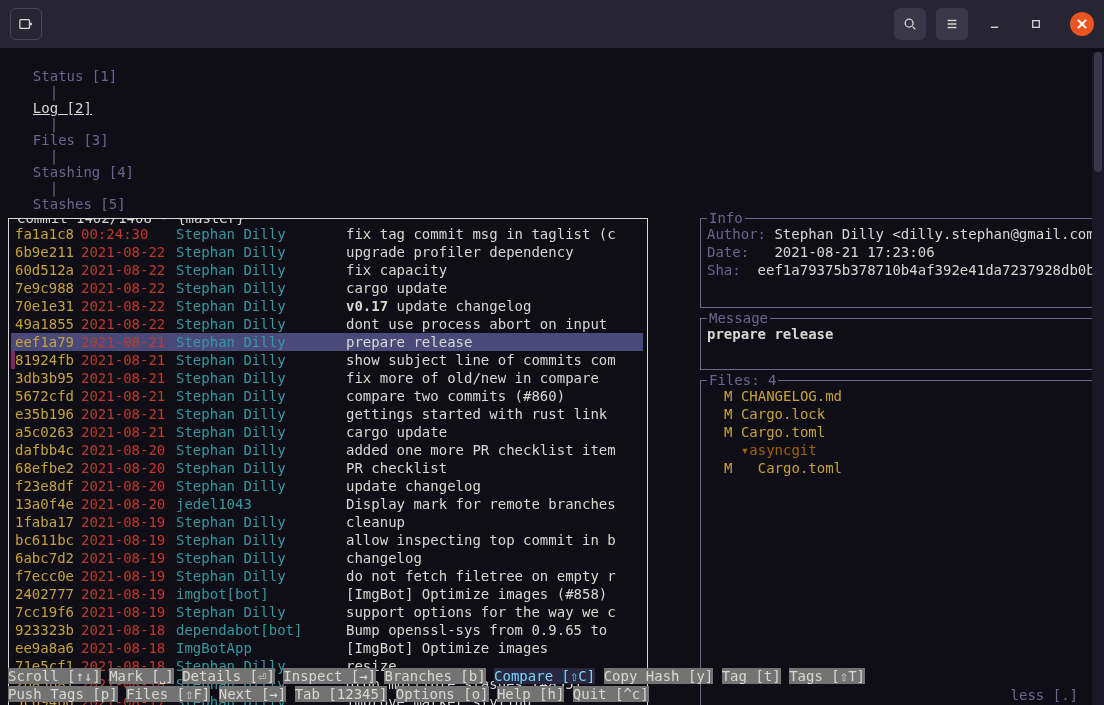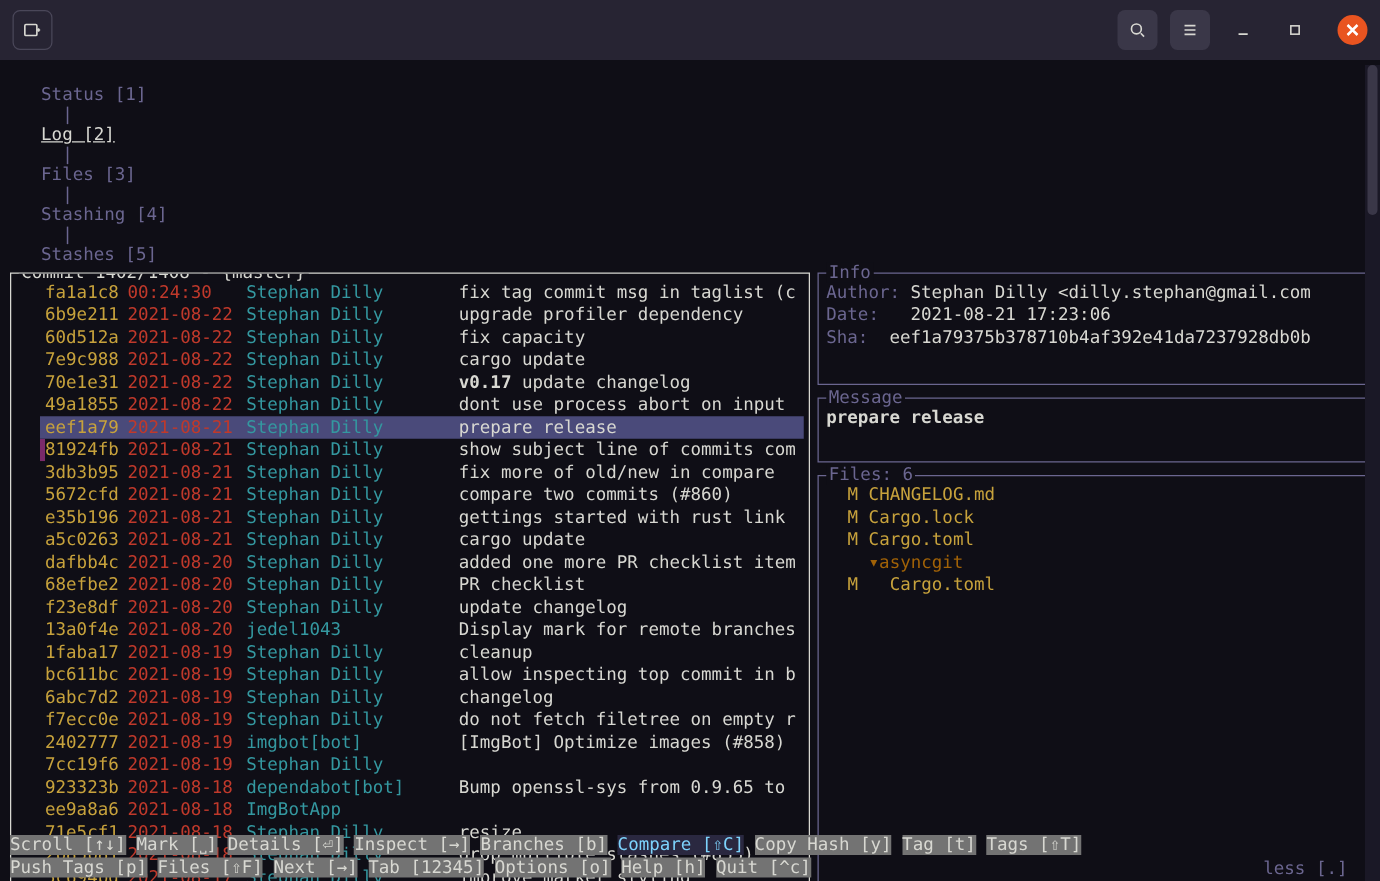--- a/index.html
+++ b/index.html
@@ -85,38 +85,38 @@
     height: 566px;
     padding: 6px 4px 4px 2px;
     overflow: hidden;
   }
   .commit-row {
     white-space: pre;
     line-height: 18px;
     height: 18px;
     overflow: hidden;
     display: flex;
-    margin-left: 21px;
   }
   .commit-row.selected { background: #4a4a7a; }
   .hash { color: #c7a23c; }
   .date { color: #c0392b; }
   .author { color: #3498a0; }
   .msg { color: #d8d8d2; }
   .tag { font-weight: bold; color: #d8d8d2; }
   .mark { background: #7a2a6a; display:inline-block; width:4px; height:18px; }
   .mark-empty { display:inline-block; width:4px; height:18px; }
   .hash, .date, .author, .gap, .msg { display:inline-block; }
   .hash { width: 66px; }
   .date { width: 95px; }
   .author { width: 170px; }
 
   .info-panel, .msg-panel, .files-panel {
     border: 1px solid #6b6690;
     padding: 6px;
+    margin-left: 46px;
   }
   .info-panel { height: 90px; }
   .msg-panel  { height: 52px; }
   .files-panel { flex: 1; height: 338px; }
   .info-line { white-space: pre; line-height: 18px; color: #d8d8d2; }
   .info-label { color: #6b6690; }
   .file-line { white-space: pre; line-height: 18px; color: #c7a23c; padding-left: 17px; }
   .file-status { color: #c7a23c; }
   .file-tree { color: #a16207; }
 
@@ -219,42 +219,42 @@
           <div class="commit-row"><span class="mark-empty"></span><span class="hash">a5c0263</span><span class="date">2021-08-21</span><span class="author">Stephan Dilly</span><span class="msg">cargo update</span></div>
           <div class="commit-row"><span class="mark-empty"></span><span class="hash">dafbb4c</span><span class="date">2021-08-20</span><span class="author">Stephan Dilly</span><span class="msg">added one more PR checklist item</span></div>
           <div class="commit-row"><span class="mark-empty"></span><span class="hash">68efbe2</span><span class="date">2021-08-20</span><span class="author">Stephan Dilly</span><span class="msg">PR checklist</span></div>
           <div class="commit-row"><span class="mark-empty"></span><span class="hash">f23e8df</span><span class="date">2021-08-20</span><span class="author">Stephan Dilly</span><span class="msg">update changelog</span></div>
           <div class="commit-row"><span class="mark-empty"></span><span class="hash">13a0f4e</span><span class="date">2021-08-20</span><span class="author">jedel1043</span><span class="msg">Display mark for remote branches</span></div>
           <div class="commit-row"><span class="mark-empty"></span><span class="hash">1faba17</span><span class="date">2021-08-19</span><span class="author">Stephan Dilly</span><span class="msg">cleanup</span></div>
           <div class="commit-row"><span class="mark-empty"></span><span class="hash">bc611bc</span><span class="date">2021-08-19</span><span class="author">Stephan Dilly</span><span class="msg">allow inspecting top commit in b</span></div>
           <div class="commit-row"><span class="mark-empty"></span><span class="hash">6abc7d2</span><span class="date">2021-08-19</span><span class="author">Stephan Dilly</span><span class="msg">changelog</span></div>
           <div class="commit-row"><span class="mark-empty"></span><span class="hash">f7ecc0e</span><span class="date">2021-08-19</span><span class="author">Stephan Dilly</span><span class="msg">do not fetch filetree on empty r</span></div>
           <div class="commit-row"><span class="mark-empty"></span><span class="hash">2402777</span><span class="date">2021-08-19</span><span class="author">imgbot[bot]</span><span class="msg">[ImgBot] Optimize images (#858)</span></div>
-          <div class="commit-row"><span class="mark-empty"></span><span class="hash">7cc19f6</span><span class="date">2021-08-19</span><span class="author">Stephan Dilly</span></div>
+          <div class="commit-row"><span class="mark-empty"></span><span class="hash">7cc19f6</span><span class="date">2021-08-19</span><span class="author">Stephan Dilly</span><span class="msg">support options for the way we c</span></div>
           <div class="commit-row"><span class="mark-empty"></span><span class="hash">923323b</span><span class="date">2021-08-18</span><span class="author">dependabot[bot]</span><span class="msg">Bump openssl-sys from 0.9.65 to </span></div>
-          <div class="commit-row"><span class="mark-empty"></span><span class="hash">ee9a8a6</span><span class="date">2021-08-18</span><span class="author">ImgBotApp</span></div>
+          <div class="commit-row"><span class="mark-empty"></span><span class="hash">ee9a8a6</span><span class="date">2021-08-18</span><span class="author">ImgBotApp</span><span class="msg">[ImgBot] Optimize images</span></div>
           <div class="commit-row"><span class="mark-empty"></span><span class="hash">71e5cf1</span><span class="date">2021-08-18</span><span class="author">Stephan Dilly</span><span class="msg">resize</span></div>
           <div class="commit-row"><span class="mark-empty"></span><span class="hash">2b85b81</span><span class="date">2021-08-18</span><span class="author">Stephan Dilly</span><span class="msg">drop multiple stashes (#855)</span></div>
           <div class="commit-row"><span class="mark-empty"></span><span class="hash">5c694bd</span><span class="date">2021-08-17</span><span class="author">Stephan Dilly</span><span class="msg">improve marker styling</span></div>
         </div>
     </div>
   </div>
   <div class="right-col">
     <div class="panel info-panel">
       <div class="panel-title">Info</div>
       <div class="info-line"><span class="info-label">Author: </span><span>Stephan Dilly &lt;dilly.stephan@gmail.com</span></div>
       <div class="info-line"><span class="info-label">Date:   </span><span>2021-08-21 17:23:06</span></div>
       <div class="info-line"><span class="info-label">Sha:  </span><span>eef1a79375b378710b4af392e41da7237928db0b</span></div>
     </div>
     <div class="panel msg-panel">
       <div class="panel-title">Message</div>
       <div class="info-line" style="font-weight:bold">prepare release</div>
     </div>
     <div class="panel files-panel">
-      <div class="panel-title">Files: 6</div>
+      <div class="panel-title">Files: 4</div>
       <div id="file-list">
           <div class="file-line"><span class="file-status">M</span> <span>CHANGELOG.md</span></div>
           <div class="file-line"><span class="file-status">M</span> <span>Cargo.lock</span></div>
           <div class="file-line"><span class="file-status">M</span> <span>Cargo.toml</span></div>
           <div class="file-line"><span class="file-tree">  ▾asyncgit</span></div>
           <div class="file-line"><span class="file-status">M</span> <span>  Cargo.toml</span></div>
         </div>
     </div>
   </div>
 </div>

